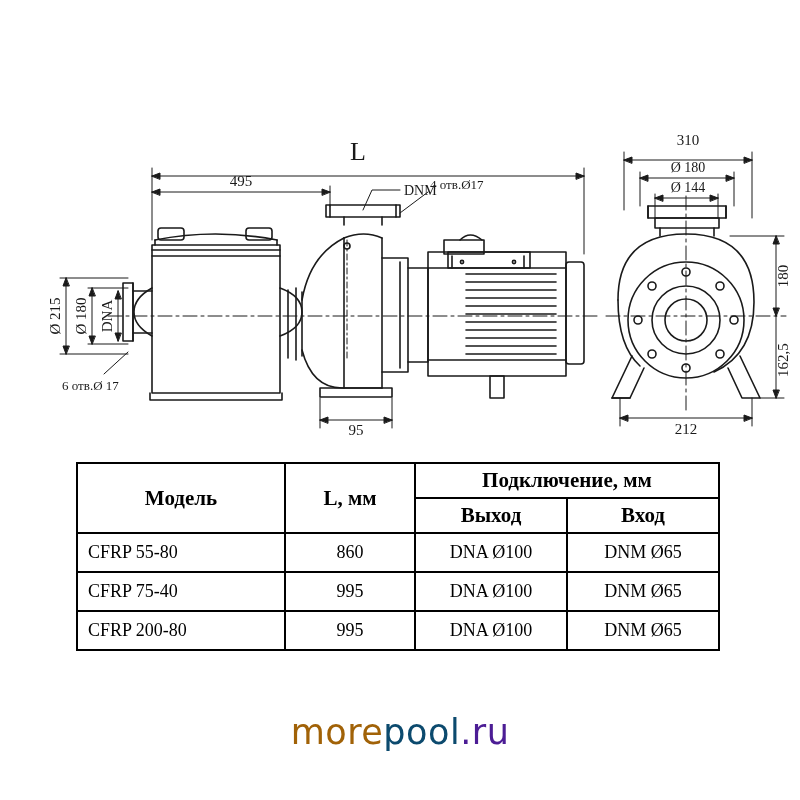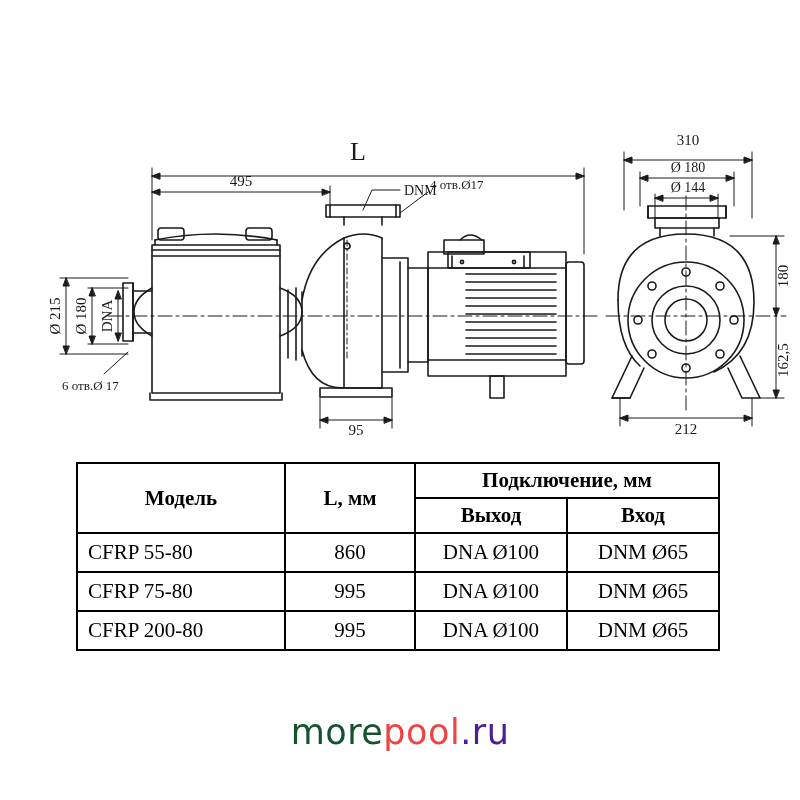--- a/index.html
+++ b/index.html
@@ -45,41 +45,41 @@
     font-weight: bold;
     font-size: 21px;
     height: 33px;
   }
   .spec-table .hdr-tall {
     font-weight: bold;
     font-size: 21px;
     height: 66px;
   }
   .spec-table .cell {
-    font-size: 21px;
+    font-size: 18px;
     height: 37px;
     font-weight: normal;
   }
   .spec-table .cell-model {
     text-align: left;
     padding-left: 10px;
   }
   
   .watermark {
     position: absolute;
     left: 0;
     top: 712px;
     width: 800px;
     text-align: center;
     font-family: "DejaVu Sans", sans-serif;
     font-size: 35px;
     letter-spacing: 0.5px;
   }
-  .wm-more { color: #14532d; }
-  .wm-pool { color: #ef4444; }
+  .wm-more { color: #a16207; }
+  .wm-pool { color: #0c4a6e; }
   .wm-ru { color: #4c1d95; }
 </style>
 </head>
 <body>
 
 <div id="stage">
 
   <svg id="drawing" width="800" height="800" viewBox="0 0 800 800">
     <g fill="none" stroke="#1a1a1a" stroke-width="1.6" stroke-linecap="round" stroke-linejoin="round">
 
@@ -315,21 +315,21 @@
       </tr>
     </thead>
     <tbody>
       <tr>
         <td class="cell cell-model">CFRP 55-80</td>
         <td class="cell">860</td>
         <td class="cell">DNA Ø100</td>
         <td class="cell">DNM Ø65</td>
       </tr>
       <tr>
-        <td class="cell cell-model">CFRP 75-80</td>
+        <td class="cell cell-model">CFRP 75-40</td>
         <td class="cell">995</td>
         <td class="cell">DNA Ø100</td>
         <td class="cell">DNM Ø65</td>
       </tr>
       <tr>
         <td class="cell cell-model">CFRP 200-80</td>
         <td class="cell">995</td>
         <td class="cell">DNA Ø100</td>
         <td class="cell">DNM Ø65</td>
       </tr>

